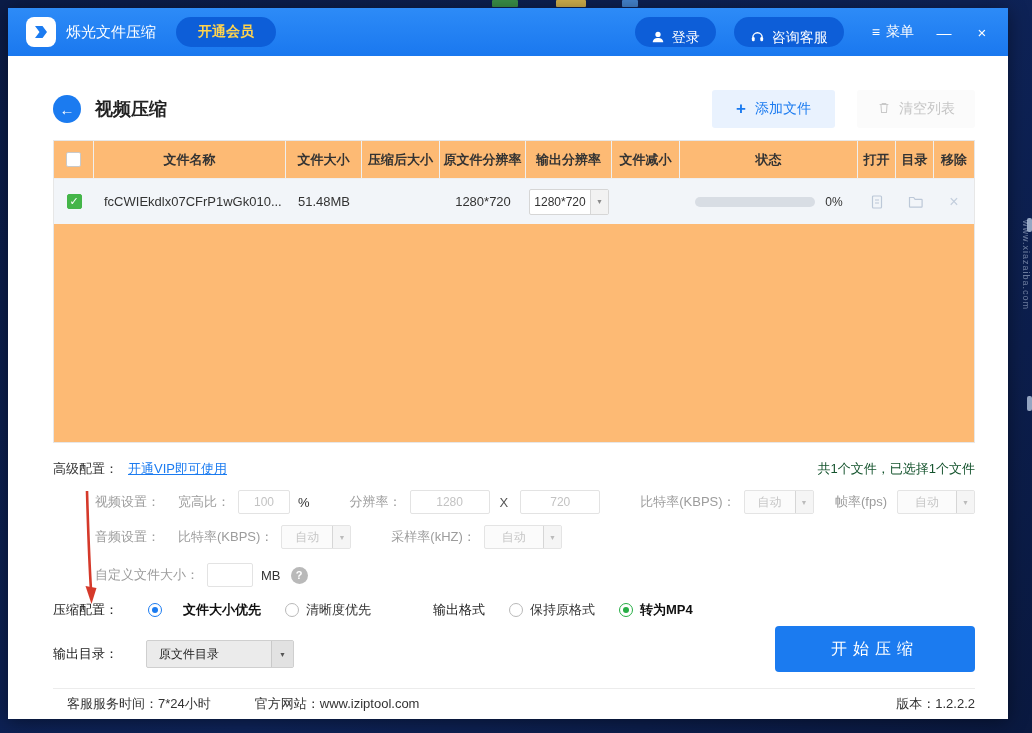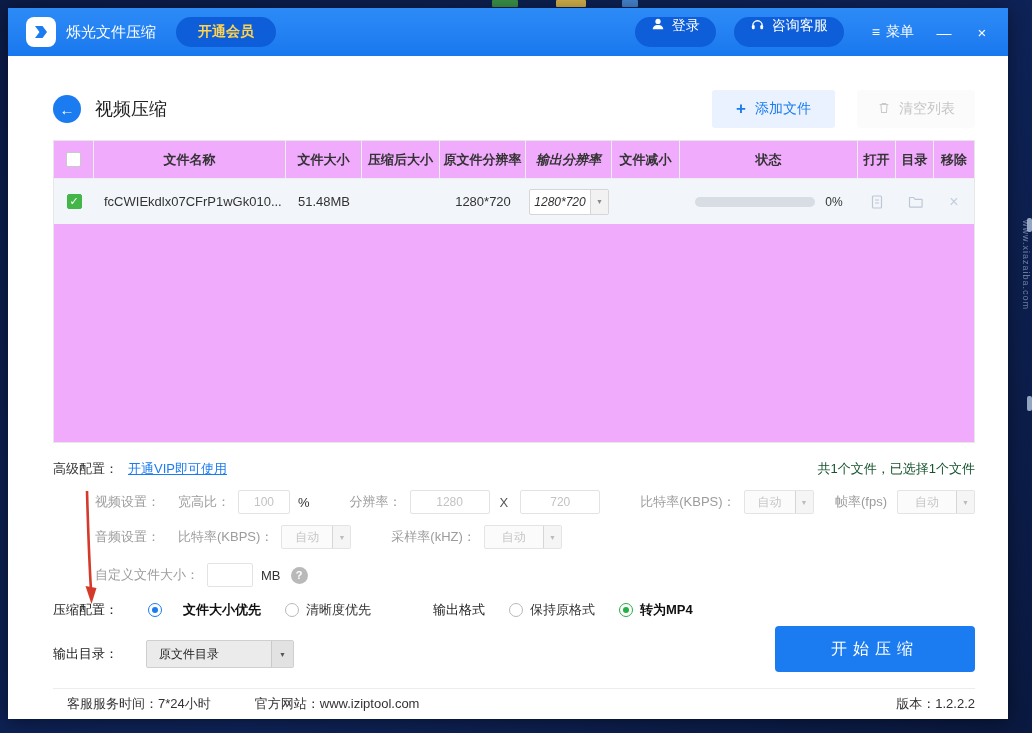--- a/index.html
+++ b/index.html
@@ -18,49 +18,49 @@
 
   
   .titlebar{flex:0 0 48px;height:48px;background:linear-gradient(180deg,#2d8bf7,#1a78ef);
     display:flex;align-items:center;padding:0 18px;color:#fff;}
   .logo{width:30px;height:30px;border-radius:8px;background:#fff;display:flex;align-items:center;justify-content:center;}
   .app-name{font-size:15px;margin-left:10px;}
   .vip-pill{margin-left:20px;height:30px;padding:0 22px;border:none;border-radius:15px;background:#0d5ed8;
     color:#ffd34d;font-size:14px;font-weight:bold;font-family:inherit;cursor:pointer;}
   .tb-spacer{flex:1;}
   .pill-btn{height:30px;padding:0 16px;border:none;border-radius:15px;background:#0d5ed8;color:#fff;
-    font-size:14px;display:flex;align-items:flex-start;gap:7px;margin-left:18px;font-family:inherit;cursor:pointer;}
+    font-size:14px;display:flex;align-items:flex-end;gap:7px;margin-left:18px;font-family:inherit;cursor:pointer;}
   .menu-btn{display:flex;align-items:center;gap:6px;font-size:14px;margin-left:28px;cursor:pointer;}
   .win-btn{margin-left:22px;font-size:15px;width:16px;text-align:center;cursor:pointer;}
 
   
   .content{flex:1;position:relative;display:flex;flex-direction:column;padding:0 33px 0 45px;background:#fff;}
   .page-header{margin-top:34px;height:38px;display:flex;align-items:center;flex:0 0 auto;}
   .back-circle{width:28px;height:28px;border-radius:50%;background:#1b7bf0;color:#fff;font-size:15px;
     display:flex;align-items:center;justify-content:center;cursor:pointer;flex:0 0 28px;}
-  .page-title{margin-left:14px;font-size:18px;font-weight:normal;color:#222;}
+  .page-title{margin-left:14px;font-size:18px;font-weight:bold;color:#222;}
   .add-file-btn{margin-left:auto;height:38px;padding:0 24px;border:none;background:#e9f2fe;color:#1b7bf0;
     font-size:14px;display:flex;align-items:center;gap:9px;border-radius:3px;font-family:inherit;cursor:pointer;}
   .add-file-btn .plus{font-size:17px;font-weight:bold;}
   .clear-btn{margin-left:22px;height:38px;padding:0 20px;border:none;background:#fbfbfb;color:#c5c5c5;
     font-size:14px;display:flex;align-items:center;gap:8px;border-radius:3px;font-family:inherit;cursor:pointer;}
 
   
-  .table{margin-top:12px;height:303px;flex:0 0 303px;border:1px solid #e7e7e7;background:#f0abfc;display:flex;flex-direction:column;}
+  .table{margin-top:12px;height:303px;flex:0 0 303px;border:1px solid #e7e7e7;background:#fdba74;display:flex;flex-direction:column;}
   .thead{flex:0 0 38px;height:38px;display:flex;border-bottom:1px solid #efefef;}
   .th{display:flex;align-items:center;justify-content:center;font-size:13px;font-weight:bold;color:#333;border-right:1px solid #efefef;}
   .th:last-child{border-right:none;}
   .trow{height:45px;display:flex;align-items:center;background:#f2f5f9;}
   .td{display:flex;align-items:center;justify-content:center;font-size:13px;color:#333;height:100%;}
   .col-check{width:40px;flex:0 0 40px;}
   .col-name{width:192px;flex:0 0 192px;}
   .col-size{width:76px;flex:0 0 76px;}
   .col-csize{width:78px;flex:0 0 78px;}
   .col-ores{width:86px;flex:0 0 86px;}
-  .col-outres{width:86px;flex:0 0 86px;font-style:italic;}
+  .col-outres{width:86px;flex:0 0 86px;}
   .col-red{width:68px;flex:0 0 68px;}
   .col-status{flex:1;}
   .col-open{width:38px;flex:0 0 38px;}
   .col-dir{width:38px;flex:0 0 38px;}
   .col-rm{width:40px;flex:0 0 40px;text-align:center;}
   .td.col-name{justify-content:flex-start;padding-left:10px;white-space:nowrap;overflow:hidden;}
   .cb{width:15px;height:15px;border:1px solid #c9c9c9;border-radius:2px;background:#fff;cursor:pointer;}
   .cb.checked{background:#44b549;border-color:#44b549;color:#fff;font-size:11px;font-weight:bold;
     display:flex;align-items:center;justify-content:center;}
   .mini-dd{width:80px;height:26px;border:1px solid #d6d6d6;background:#fff;display:flex;border-radius:2px;overflow:hidden;cursor:pointer;}

